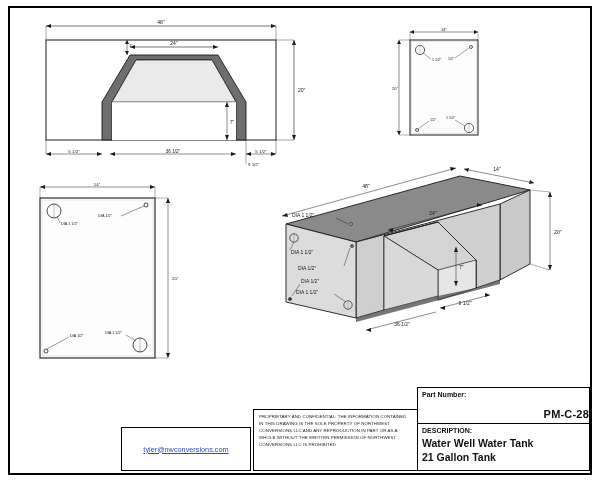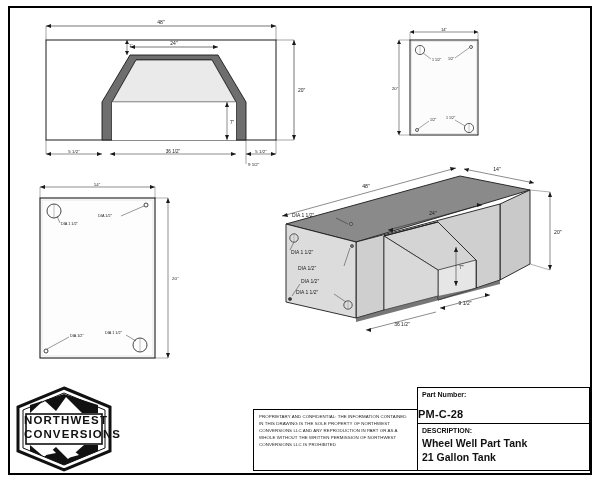--- a/index.html
+++ b/index.html
@@ -66,21 +66,21 @@
     display:flex;flex-direction:column;
   }
   .tb-part{
     height:35px;border-bottom:1.8px solid #000;
     position:relative;
   }
   .tb-part .lbl{
     position:absolute;left:4px;top:3px;font-size:7px;font-weight:bold;
   }
   .tb-part .val{
-    position:absolute;left:0;right:0;bottom:3px;text-align:left;
+    position:absolute;left:0;right:0;bottom:3px;text-align:right;
     font-size:11px;font-weight:bold;letter-spacing:.2px;
   }
   .tb-desc{
     flex:1;position:relative;padding:3px 4px 0 4px;
   }
   .tb-desc .lbl{font-size:7px;font-weight:bold;display:block;margin-bottom:2px;}
   .tb-desc .l1,.tb-desc .l2{
     font-size:10.5px;font-weight:bold;display:block;line-height:1.35;
   }
   
@@ -379,56 +379,36 @@
       </g>
       <g>
         <line x1="68" y1="140" x2="56" y2="132" stroke="#1a1a1a" stroke-width="0.45"></line>
         <text class="dimtxt" x="18" y="132" font-size="5">DIA 1 1/2"</text>
       </g>
     </svg>
   </div>
 
   <div id="titleblock">
 
-    <div class="tb-logo">
-      <div class="logo-wrap">
-        <svg width="108" height="88" viewBox="0 0 108 88">
-          <polygon points="54,3 100,22 100,66 54,85 8,66 8,22" fill="none" stroke="#111" stroke-width="3"></polygon>
-          <polygon points="54,8 95,25 95,63 54,80 13,63 13,25" fill="none" stroke="#111" stroke-width="1"></polygon>
-
-          <path d="M20,28 L34,15 L46,26 L56,12 L72,28 L88,28 L88,20 L54,9 L20,20 Z" fill="#111"></path>
-          <path d="M34,16 L40,22 L36,24 Z" fill="#fff"></path>
-          <path d="M56,13 L63,21 L58,23 Z" fill="#fff"></path>
-
-          <path d="M20,60 L34,72 L46,62 L58,74 L74,60 L88,60 L88,66 L54,80 L20,66 Z" fill="#111"></path>
-          <path d="M36,70 L42,64 L46,68 Z" fill="#fff"></path>
-          <path d="M58,73 L64,66 L69,70 Z" fill="#fff"></path>
-
-          <rect x="16" y="29" width="76" height="30" fill="#fff"></rect>
-          <rect x="16" y="29" width="76" height="30" fill="none" stroke="#111" stroke-width="1.6"></rect>
-        </svg>
-        <div class="logo-text">
-          <span class="logo-nw">NORTHWEST</span>
-          <span class="logo-cv">CONVERSIONS</span>
-        </div>
-      </div>
+
+    <div class="tb-email">
+      <a href="#">tyler@nwconversions.com</a>
     </div>
-
 
     <div class="tb-prop">
       <p>PROPRIETARY AND CONFIDENTIAL: THE INFORMATION CONTAINED IN THIS DRAWING IS THE SOLE PROPERTY OF NORTHWEST CONVERSIONS LLC AND ANY REPRODUCTION IN PART OR AS A WHOLE WITHOUT THE WRITTEN PERMISSION OF NORTHWEST CONVERSIONS LLC IS PROHIBITED</p>
     </div>
 
     <div class="tb-right">
       <div class="tb-part">
         <span class="lbl">Part Number:</span>
         <span class="val">PM-C-28</span>
       </div>
       <div class="tb-desc">
         <span class="lbl">DESCRIPTION:</span>
-        <span class="l1">Wheel Well Part Tank</span>
+        <span class="l1">Water Well Water Tank</span>
         <span class="l2">21 Gallon Tank</span>
       </div>
     </div>
 
   </div>
 
 </div>
 
 </body></html>

